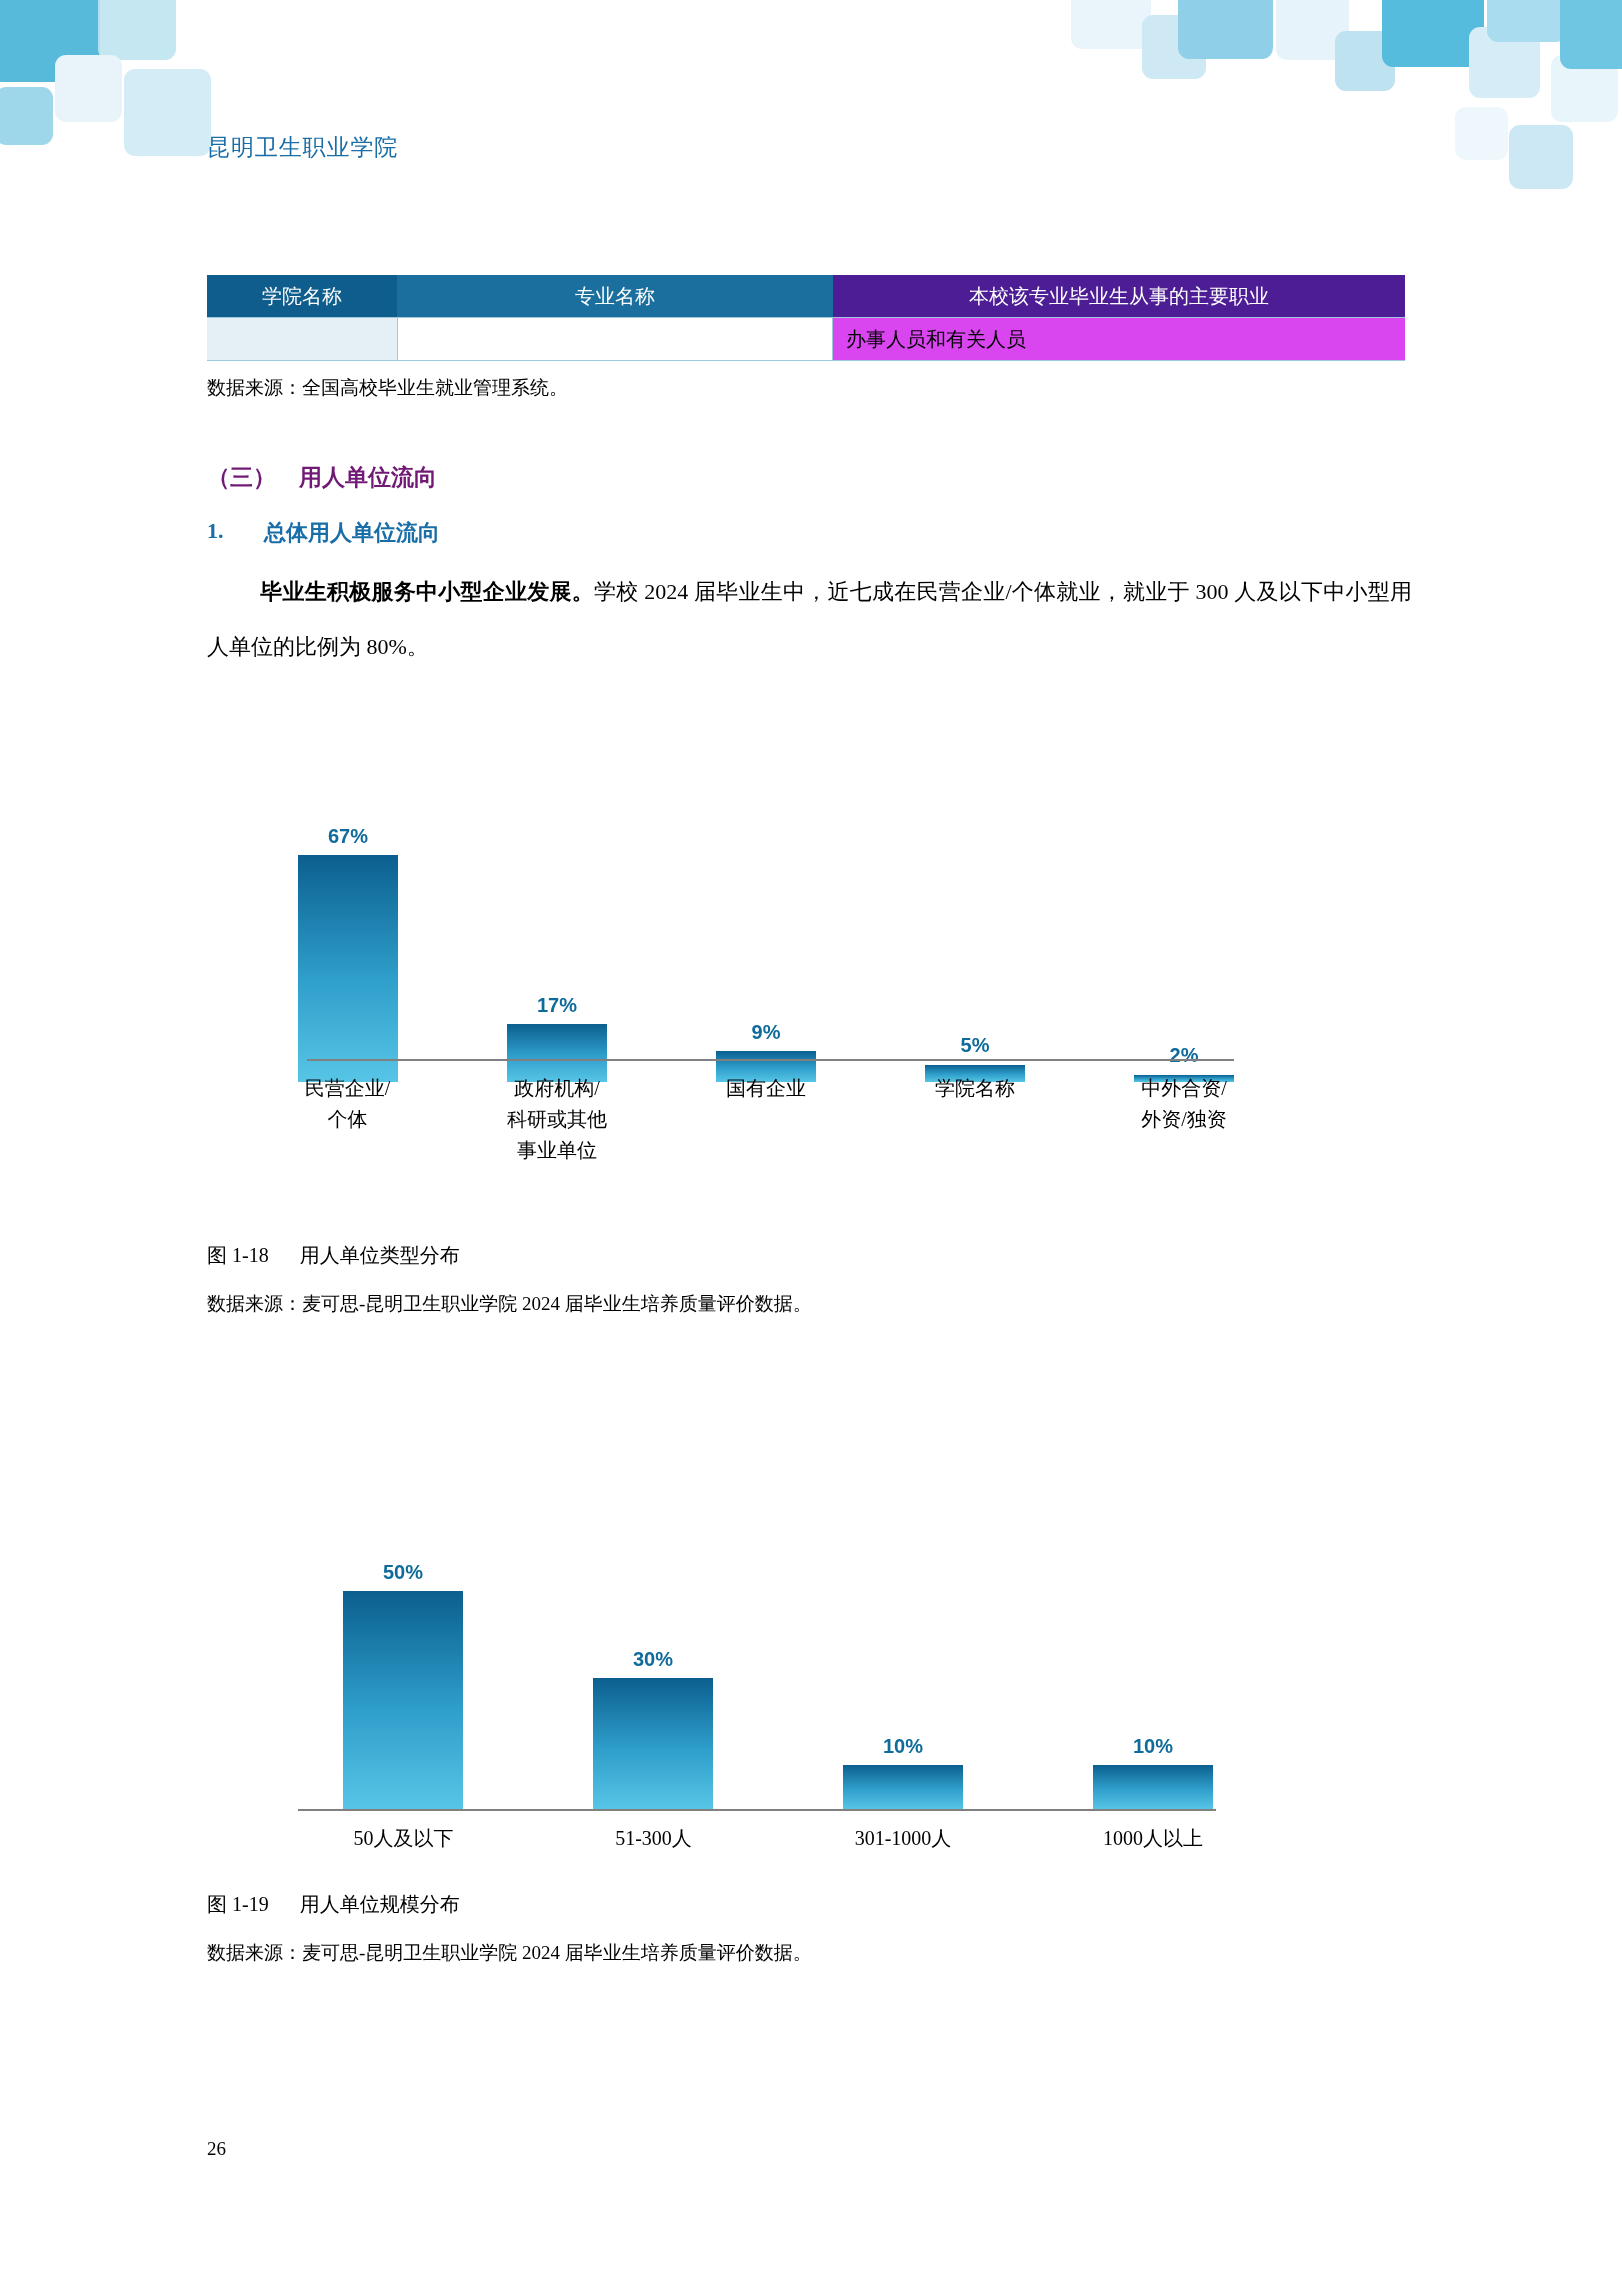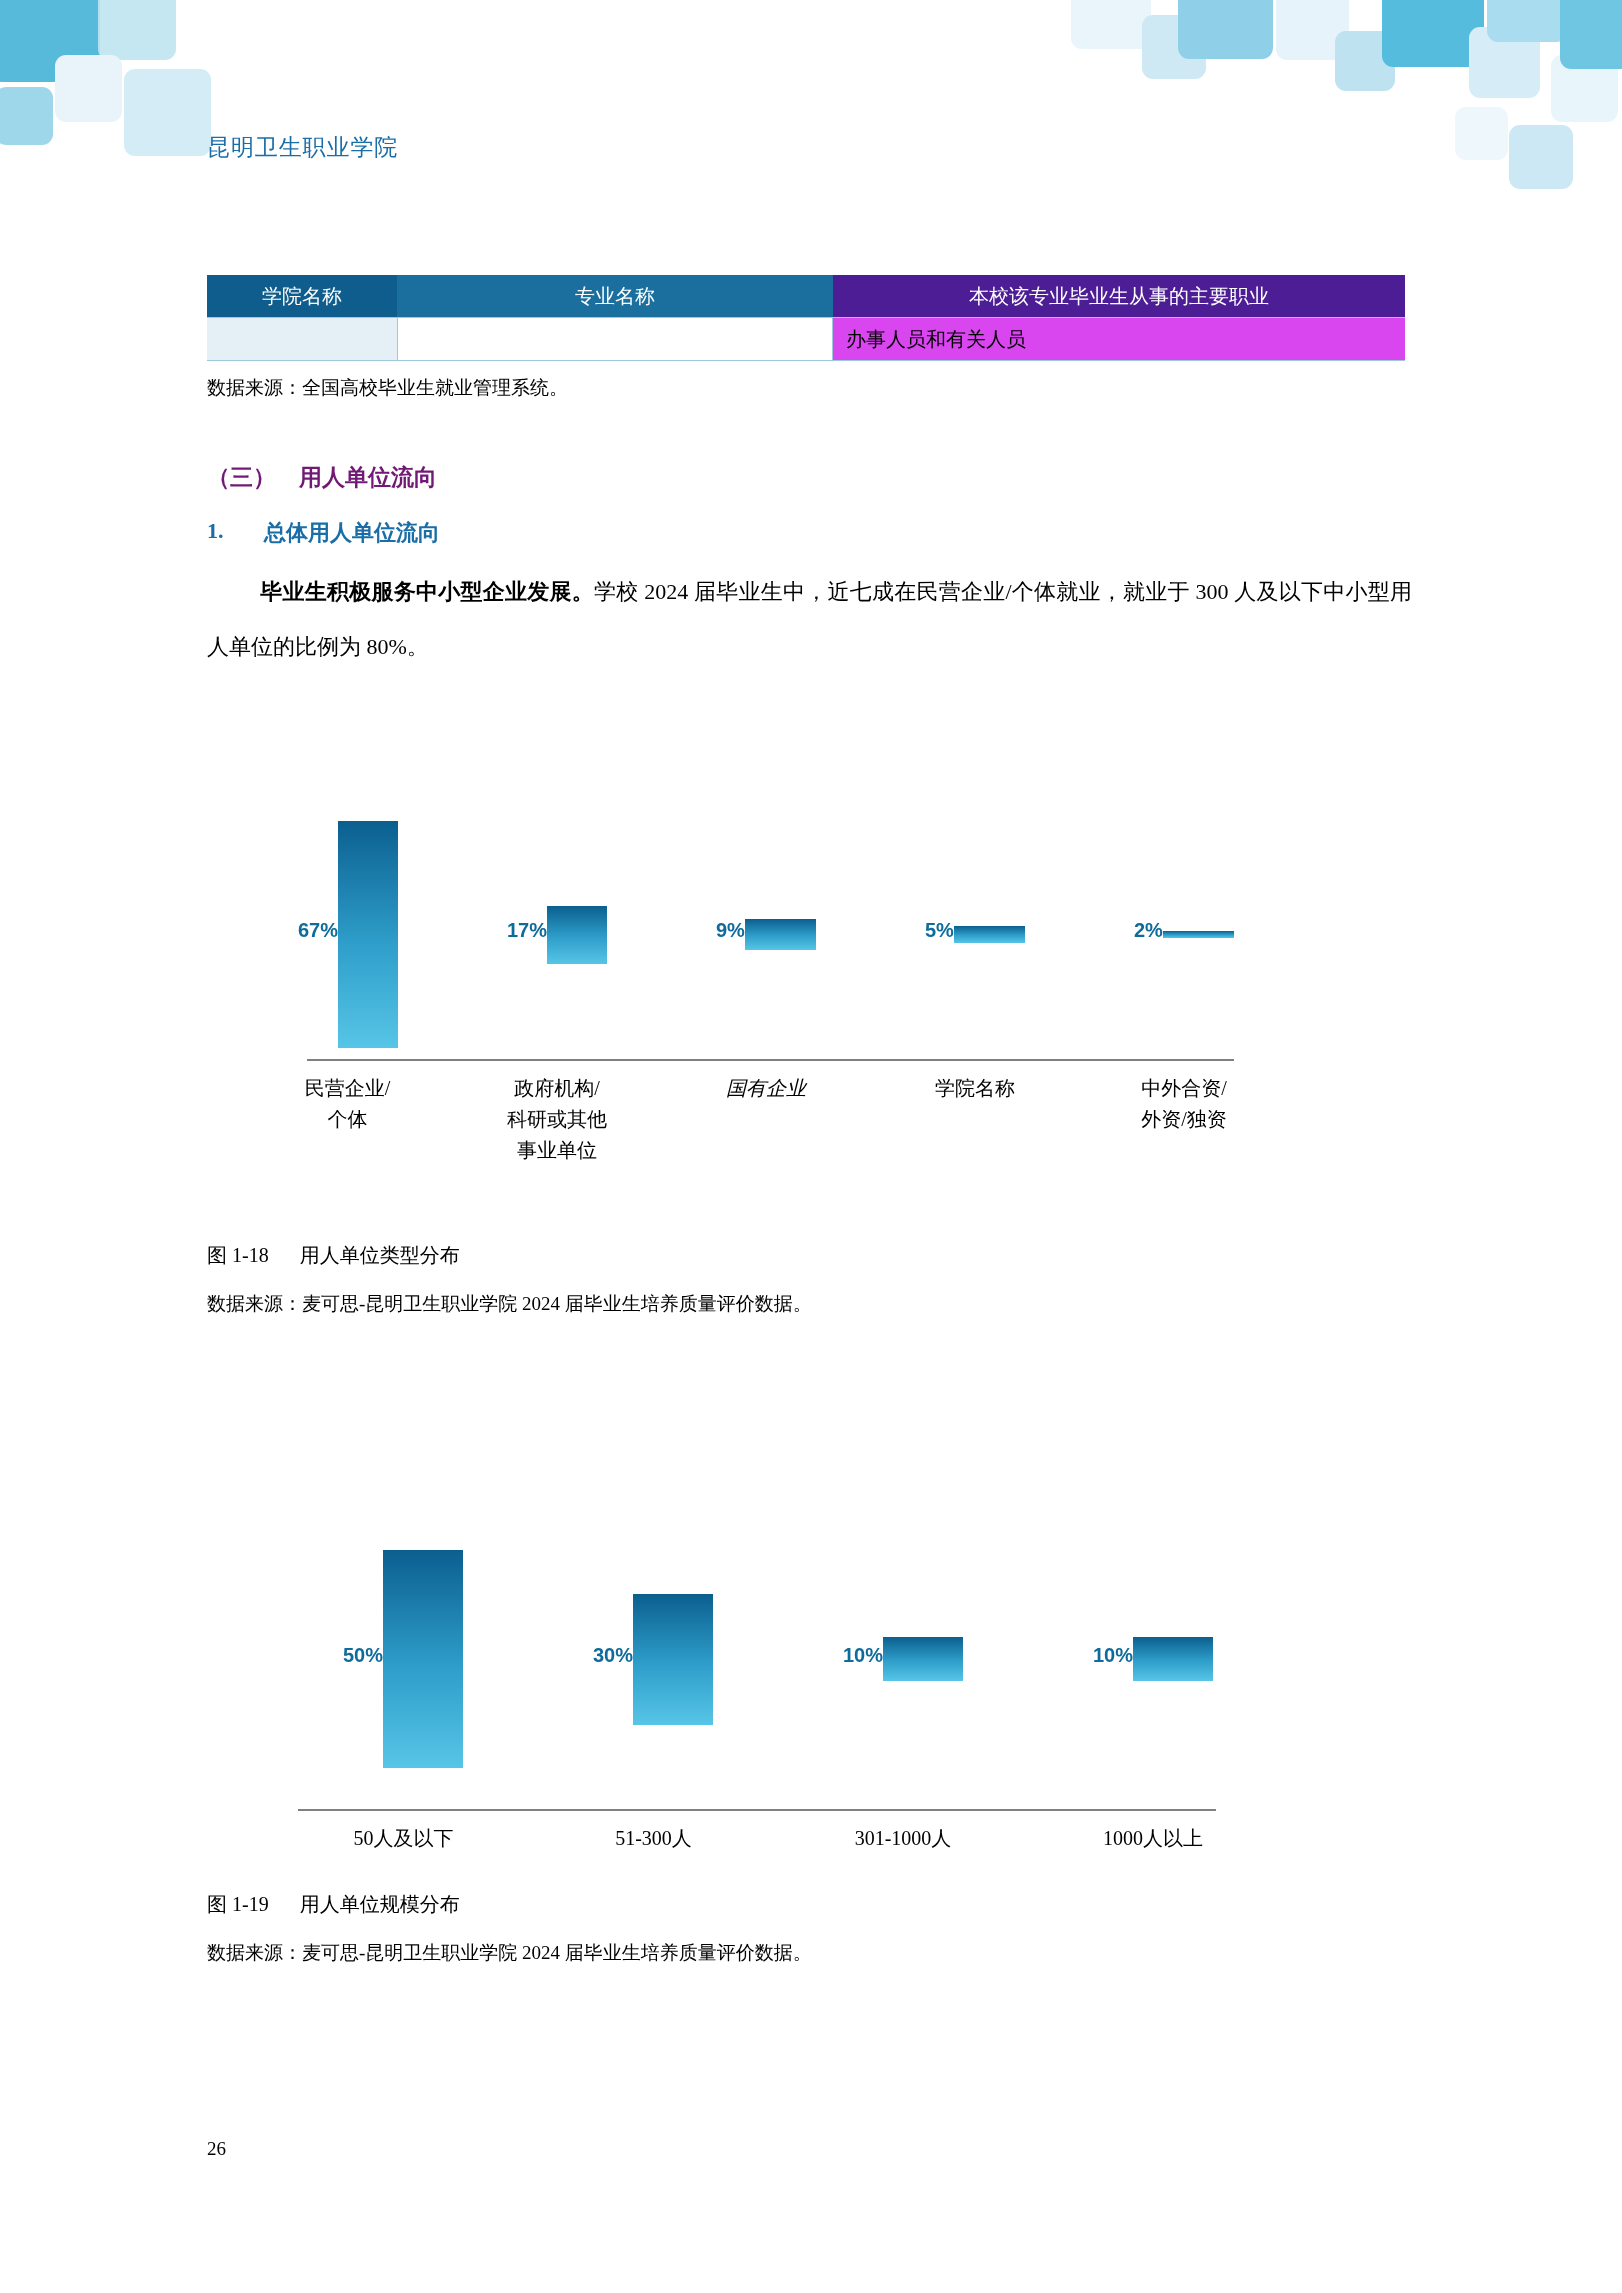--- a/index.html
+++ b/index.html
@@ -121,21 +121,21 @@
     position: absolute;
   }
   .chart .plot {
     position: relative;
     width: 100%;
   }
   .bar-wrap {
     position: absolute;
     bottom: 0;
     display: flex;
-    flex-direction: row;
+    flex-direction: column;
     align-items: center;
     justify-content: flex-end;
   }
   .bar {
     width: 100%;
     background: linear-gradient(to bottom, #0b5f8f 0%, #2f9fcb 55%, #57c5e6 100%);
   }
   .bar-label {
     font-size: 20px;
     font-weight: bold;
@@ -258,21 +258,21 @@
 
     <div class="cat" style="left:86px; top:309px; width:109px;">
       <div>民营企业/</div>
       <div>个体</div>
     </div>
     <div class="cat" style="left:282px; top:309px; width:136px;">
       <div>政府机构/</div>
       <div>科研或其他</div>
       <div>事业单位</div>
     </div>
-    <div class="cat" style="left:491px; top:309px; width:136px;font-style:italic;">
+    <div class="cat" style="left:491px; top:309px; width:136px;">
       <div>国有企业</div>
     </div>
     <div class="cat" style="left:700px; top:309px; width:136px;">
       <div>学院名称</div>
     </div>
     <div class="cat" style="left:909px; top:309px; width:136px;">
       <div>中外合资/</div>
       <div>外资/独资</div>
     </div>
   </div>

